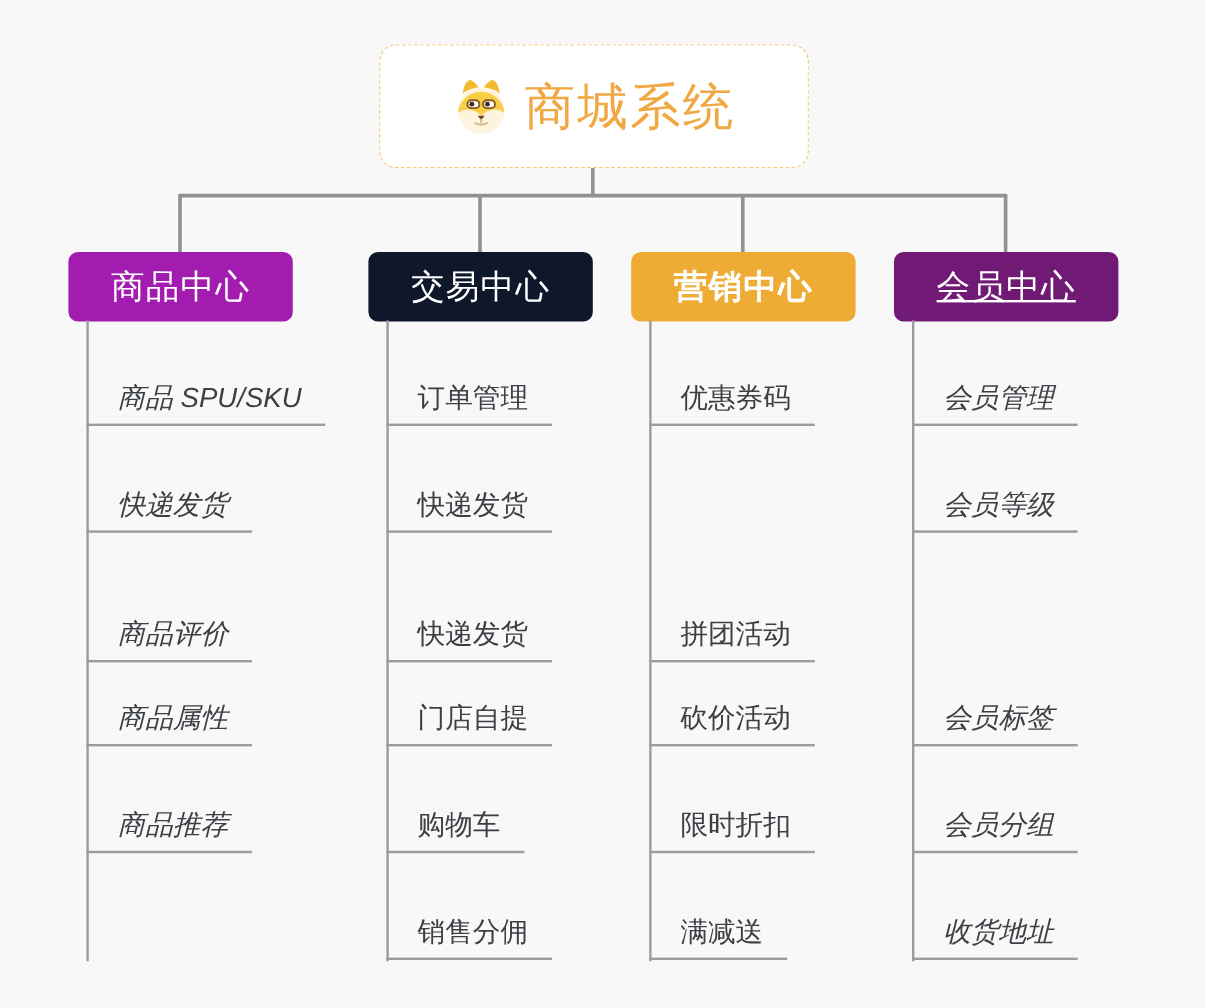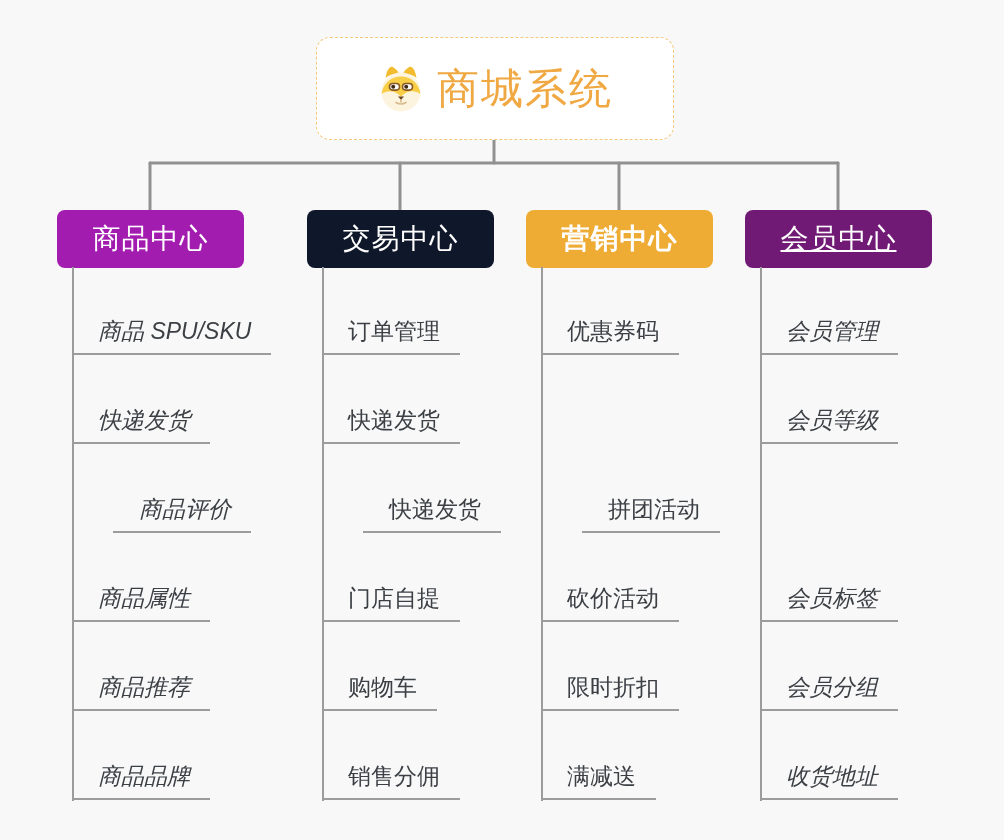--- a/index.html
+++ b/index.html
@@ -38,21 +38,21 @@
 
   
   .leaf{position:absolute;white-space:nowrap;}
   .leaf > span{
     display:inline-block;
     padding:0 20px 8px 26px;
     border-bottom:2px solid #9c9c9c;
     font-size:23px;color:#3c4045;line-height:28px;
   }
   .c0{left:72px;font-style:italic;} .c1{left:322px;} .c2{left:541px;} .c3{left:760px;font-style:italic;}
-  .r0{top:317px;} .r1{top:406px;} .r2{top:495px;padding-left:41px;} .r3{top:584px;} .r4{top:673px;} .r5{top:762px;}
+  .r0{top:317px;} .r1{top:406px;} .r2{top:514px;} .r3{top:584px;} .r4{top:673px;} .r5{top:762px;}
 </style>
 </head>
 <body>
 
 <div class="canvas">
 
   <svg class="connectors" viewBox="0 0 1004 840" xmlns="http://www.w3.org/2000/svg">
     <g stroke="#919191" stroke-width="3" stroke-linecap="round" fill="none">
       <line x1="494" y1="140" x2="494" y2="163"></line>
       <line x1="150" y1="163" x2="838" y2="163"></line>
@@ -81,21 +81,20 @@
 
   <div class="branch-box bb0" style="background-color: #a21caf; text-align: right;">
     <span>商品中心</span>
   </div>
   <div class="trunk tr0"></div>
   <div class="leaf c0 r0"><span>商品 SPU/SKU</span></div>
   <div class="leaf c0 r1"><span>快递发货</span></div>
   <div class="leaf c0 r2"><span>商品评价</span></div>
   <div class="leaf c0 r3"><span>商品属性</span></div>
   <div class="leaf c0 r4"><span>商品推荐</span></div>
-  <div class="leaf c0 r5"><span>商品品牌</span></div>
 
   <div class="branch-box bb1" style="background-color: #0f172a;">
     <span>交易中心</span>
   </div>
   <div class="trunk tr1"></div>
   <div class="leaf c1 r0"><span>订单管理</span></div>
   <div class="leaf c1 r1"><span>快递发货</span></div>
   <div class="leaf c1 r2"><span>快递发货</span></div>
   <div class="leaf c1 r3"><span>门店自提</span></div>
   <div class="leaf c1 r4"><span>购物车</span></div>

